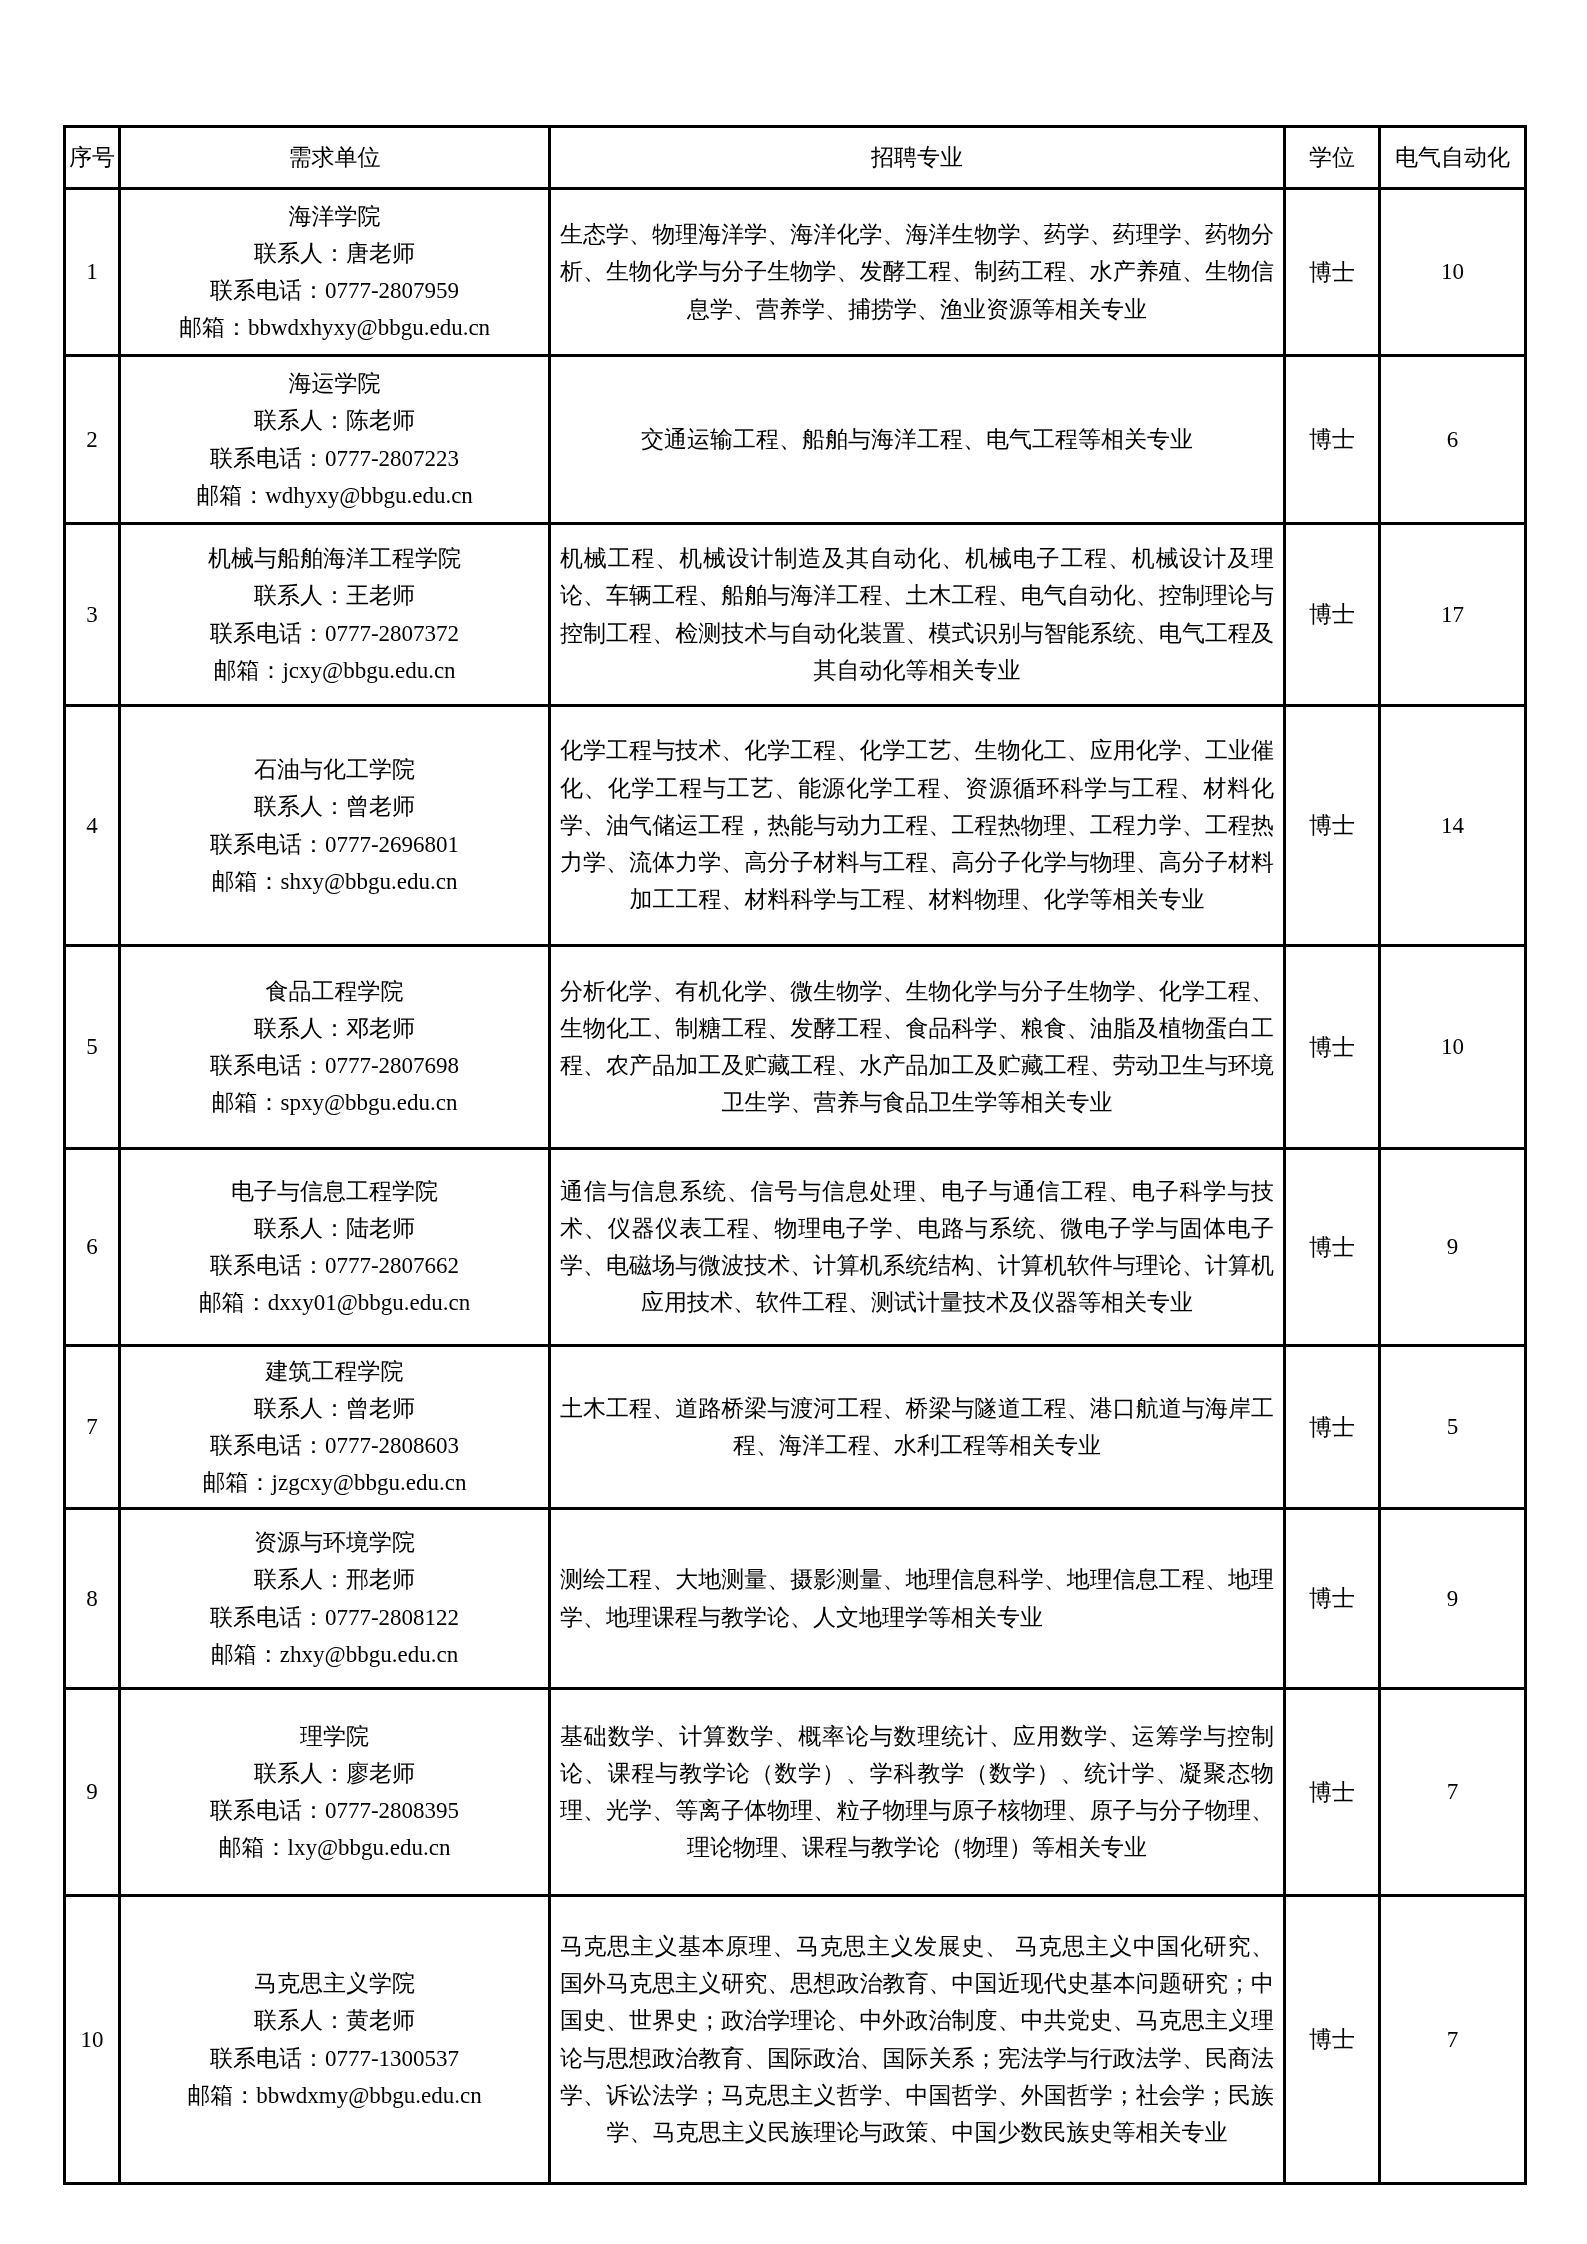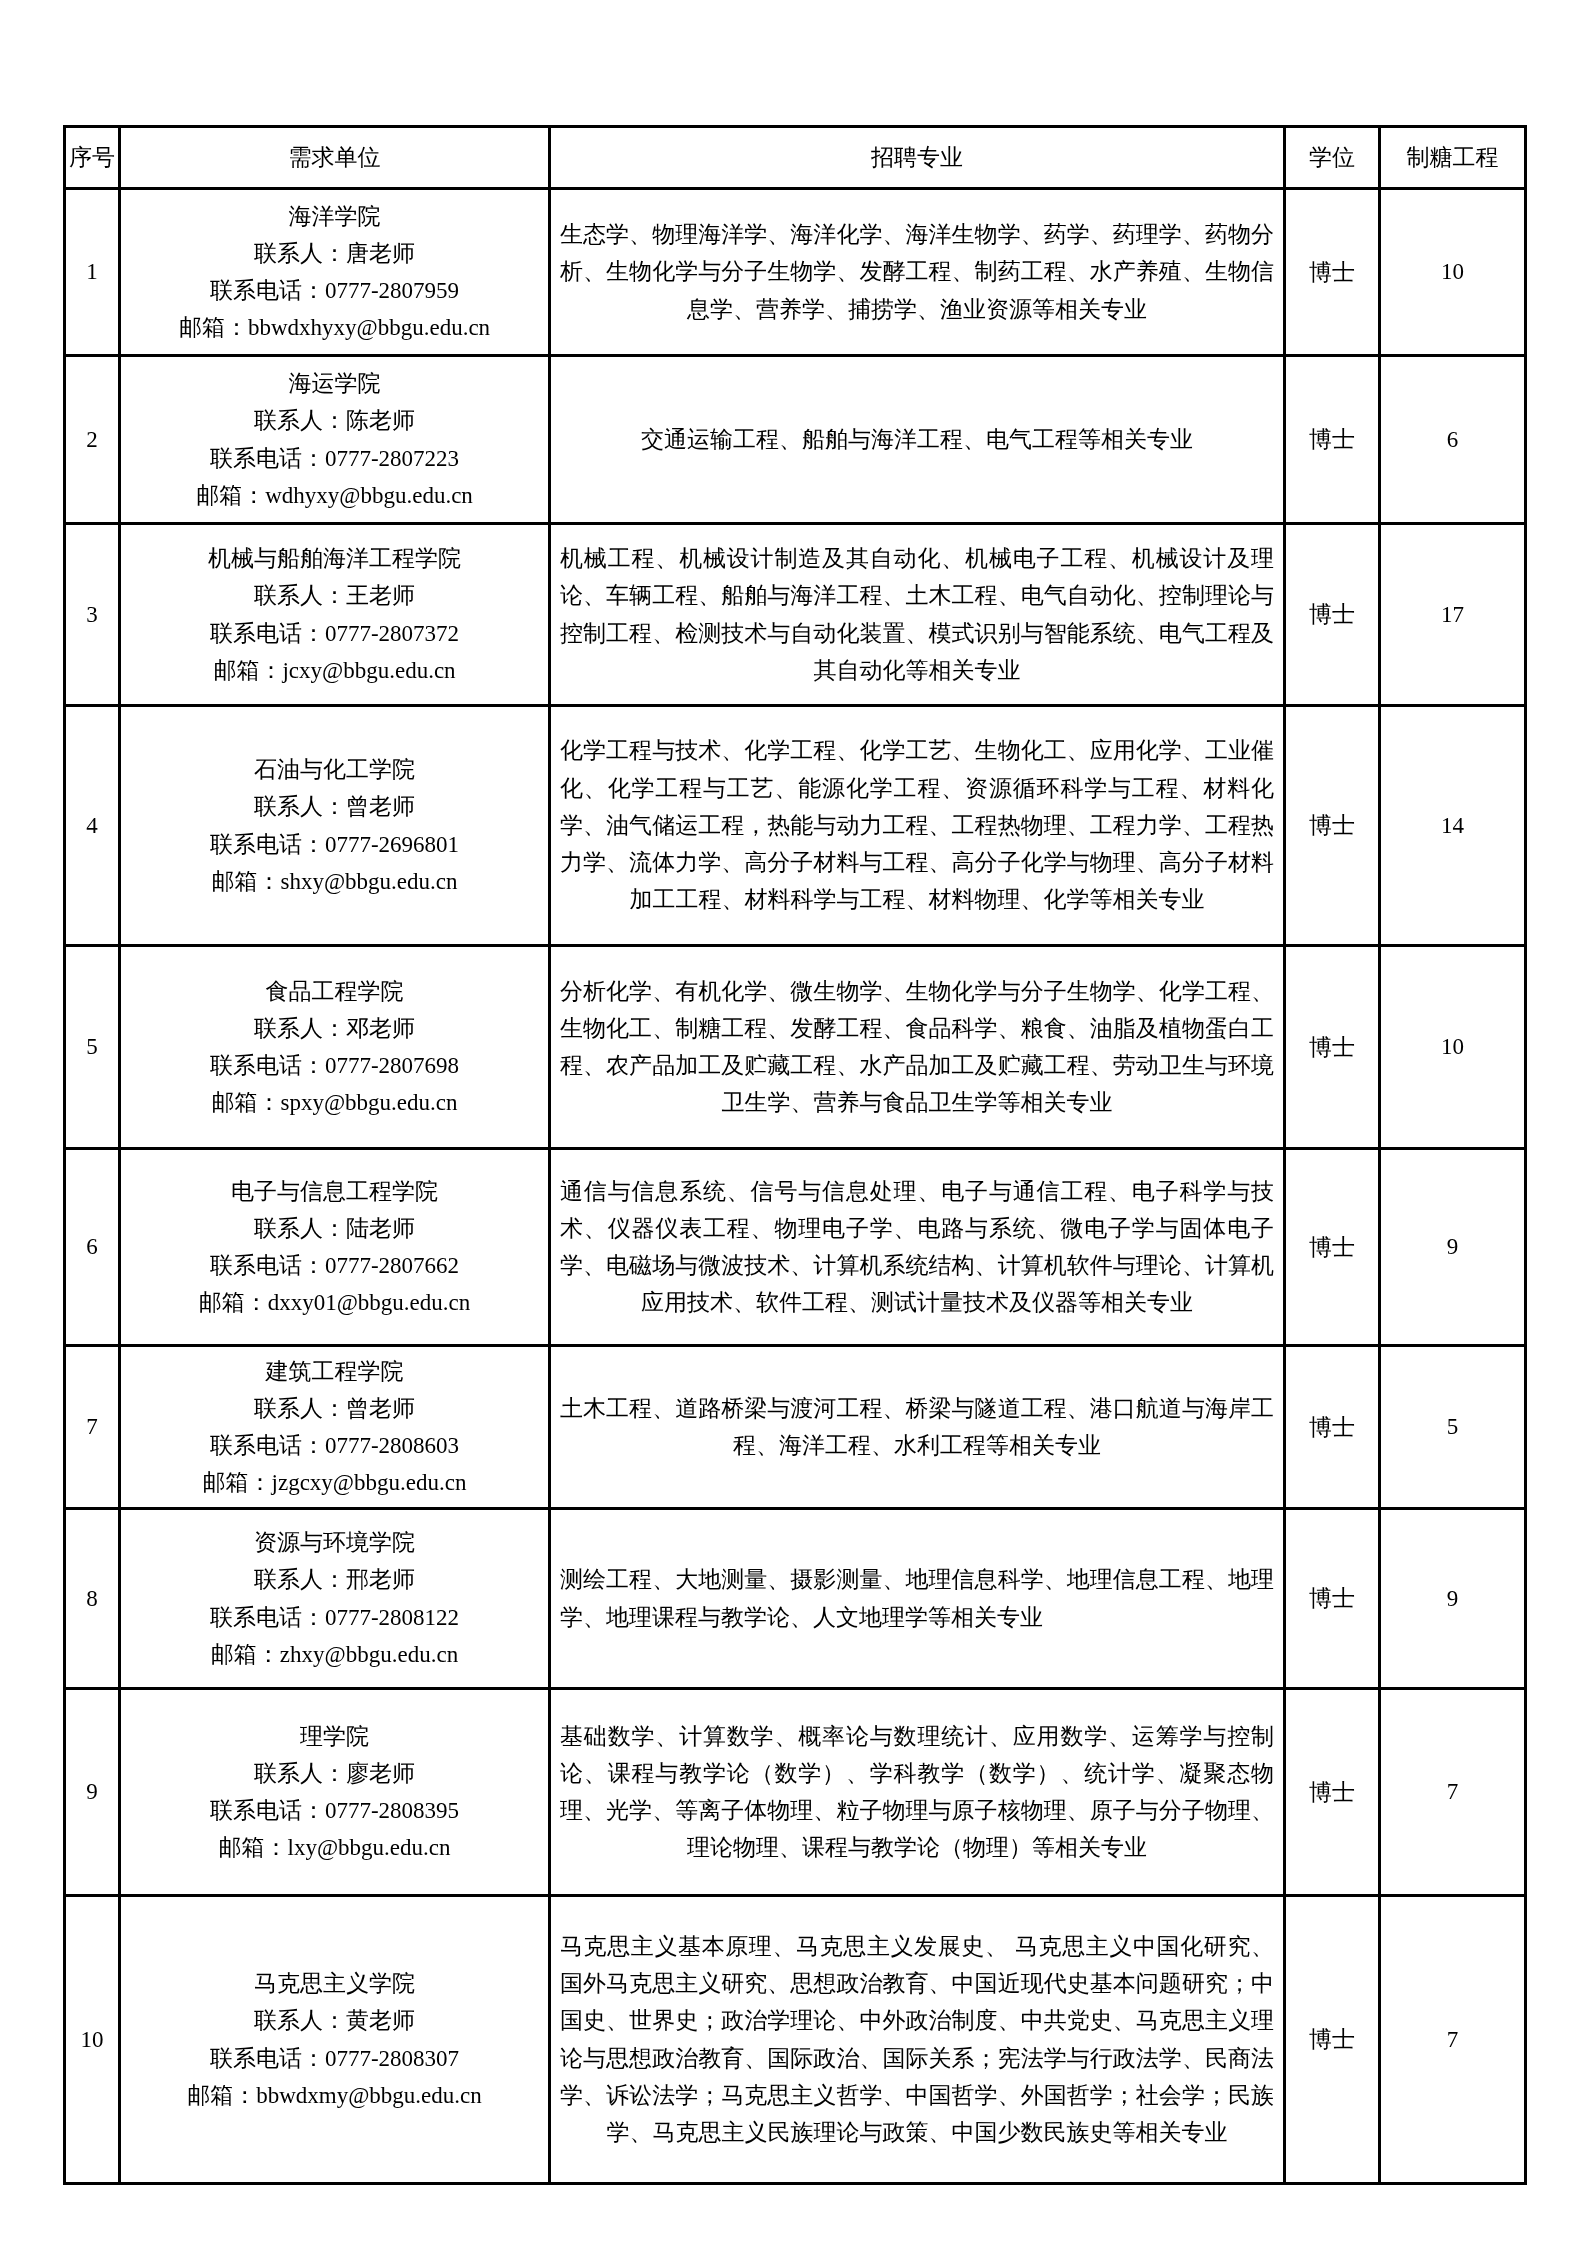--- a/index.html
+++ b/index.html
@@ -74,21 +74,21 @@
         <col class="c-majors">
         <col class="c-degree">
         <col class="c-count">
     </colgroup>
     <thead>
       <tr>
         <th>序号</th>
         <th>需求单位</th>
         <th>招聘专业</th>
         <th>学位</th>
-        <th>制糖工程</th>
+        <th>电气自动化</th>
       </tr>
     </thead>
     <tbody>
       <tr class="r1">
         <td class="no">1</td>
         <td class="unit">海洋学院
 联系人：唐老师
 联系电话：0777-2807959
 邮箱：bbwdxhyxy@bbgu.edu.cn</td>
         <td class="majors">生态学、物理海洋学、海洋化学、海洋生物学、药学、药理学、药物分析、生物化学与分子生物学、发酵工程、制药工程、水产养殖、生物信息学、营养学、捕捞学、渔业资源等相关专业</td>
@@ -172,21 +172,21 @@
 联系电话：0777-2808395
 邮箱：lxy@bbgu.edu.cn</td>
         <td class="majors">基础数学、计算数学、概率论与数理统计、应用数学、运筹学与控制论、课程与教学论（数学）、学科教学（数学）、统计学、凝聚态物理、光学、等离子体物理、粒子物理与原子核物理、原子与分子物理、理论物理、课程与教学论（物理）等相关专业</td>
         <td class="degree">博士</td>
         <td class="count">7</td>
       </tr>
       <tr class="r10">
         <td class="no">10</td>
         <td class="unit">马克思主义学院
 联系人：黄老师
-联系电话：0777-2808307
+联系电话：0777-1300537
 邮箱：bbwdxmy@bbgu.edu.cn</td>
         <td class="majors">马克思主义基本原理、马克思主义发展史、 马克思主义中国化研究、国外马克思主义研究、思想政治教育、中国近现代史基本问题研究；中国史、世界史；政治学理论、中外政治制度、中共党史、马克思主义理论与思想政治教育、国际政治、国际关系；宪法学与行政法学、民商法学、诉讼法学；马克思主义哲学、中国哲学、外国哲学；社会学；民族学、马克思主义民族理论与政策、中国少数民族史等相关专业</td>
         <td class="degree">博士</td>
         <td class="count">7</td>
       </tr>
     </tbody>
   </table>
 
 </div>
 

